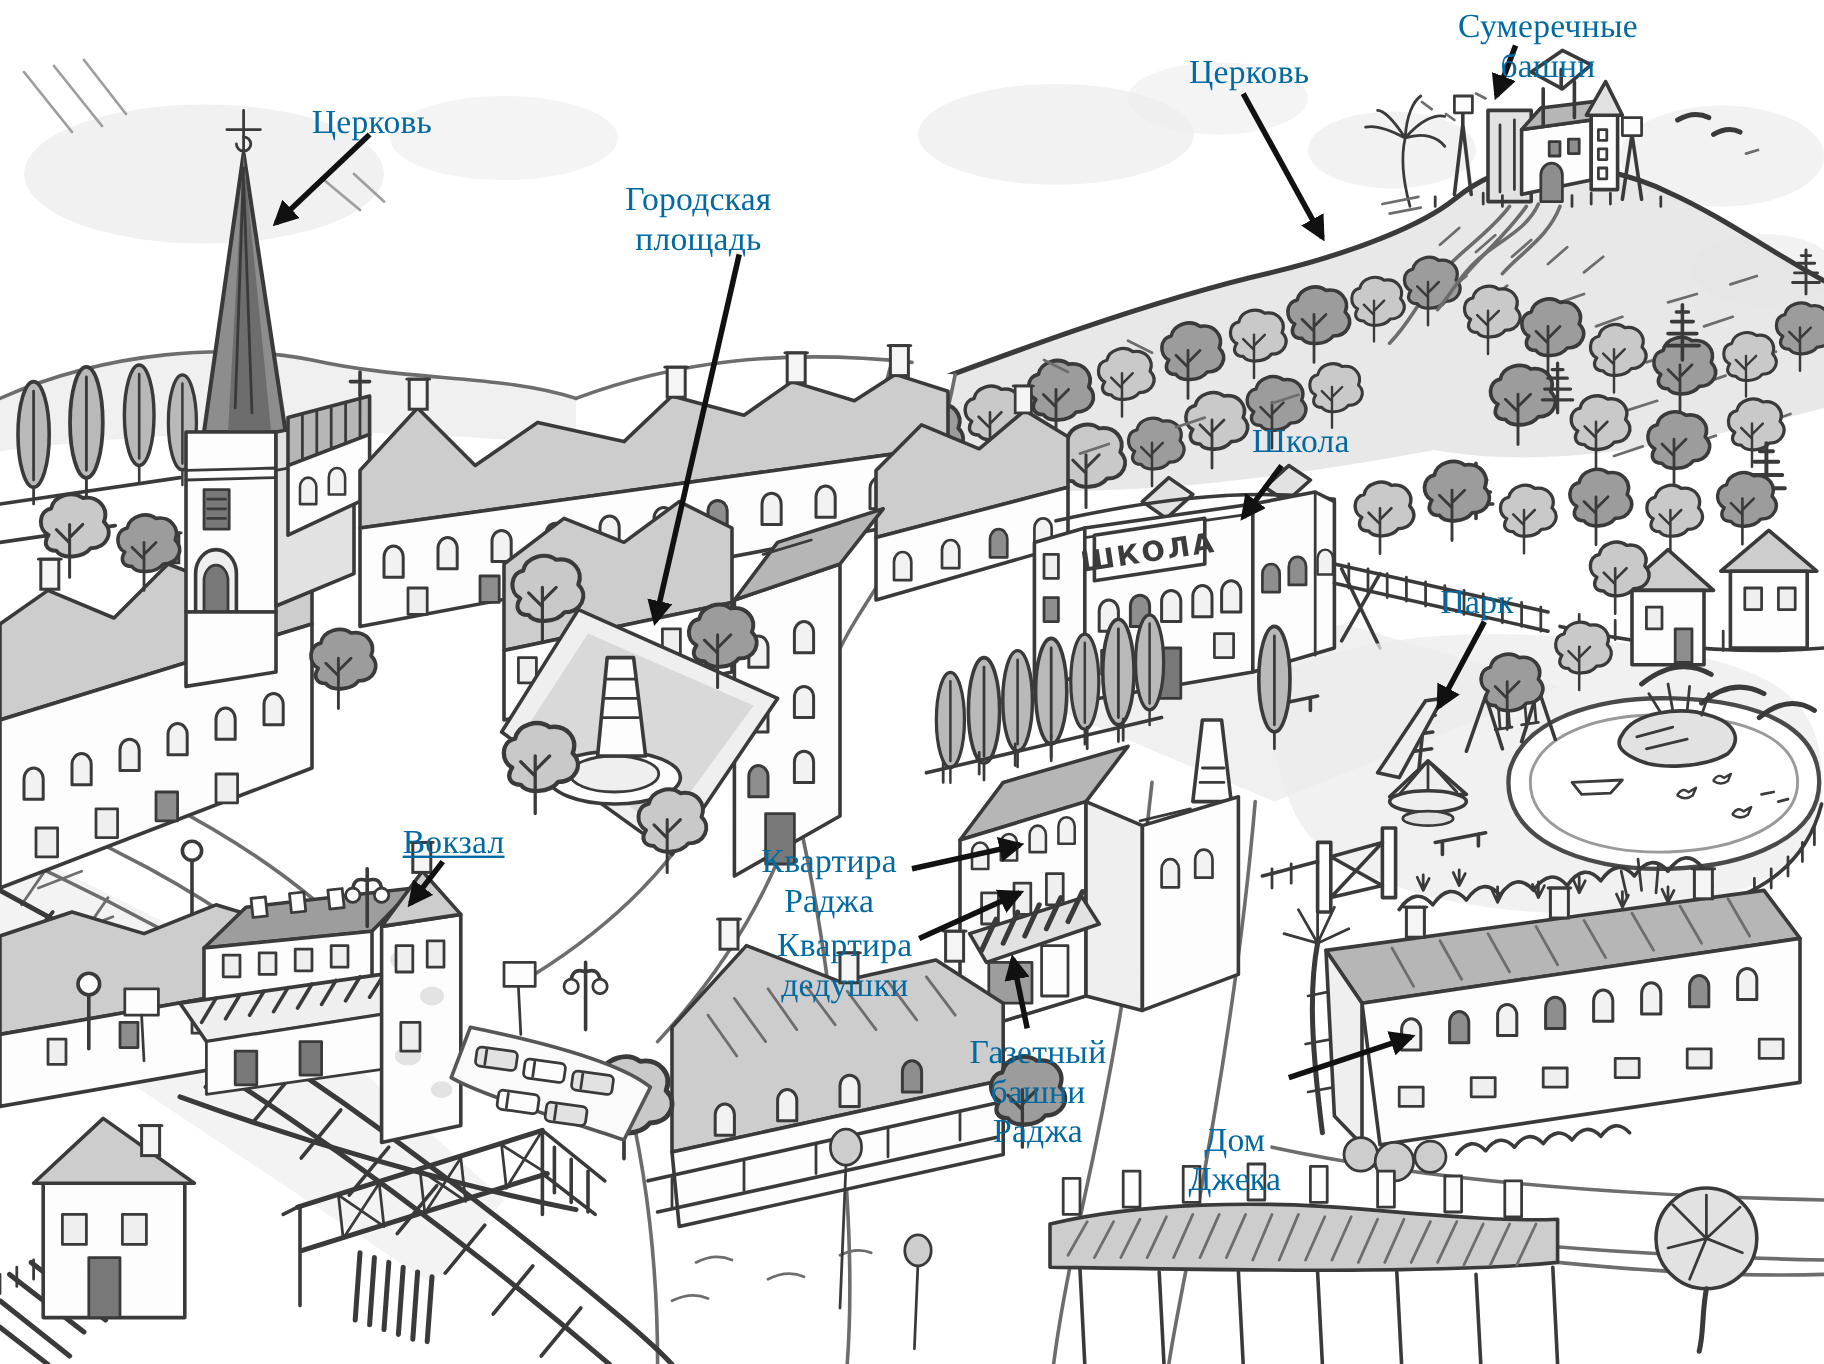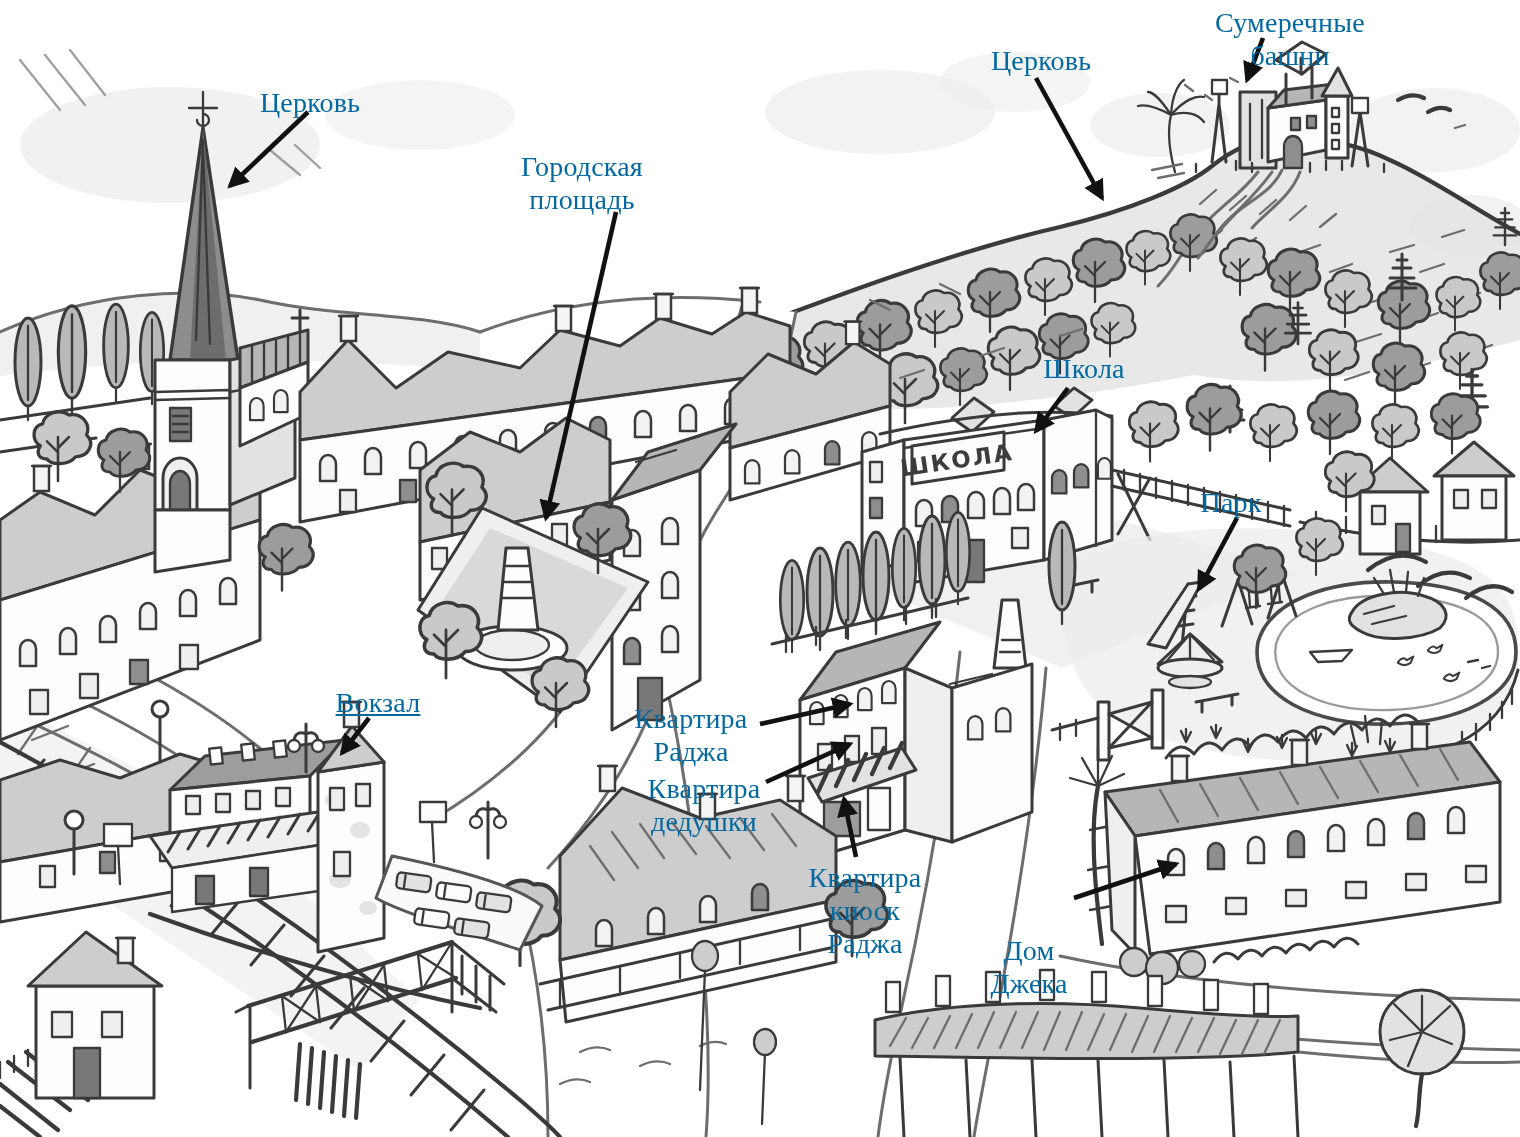--- a/index.html
+++ b/index.html
@@ -627,18 +627,18 @@
 площадь</div>
       <div class="map-label" style="left: 1041px; top: 44px;">Церковь</div>
       <div class="map-label" style="left: 1290px; top: 6px;">Сумеречные башни</div>
       <div class="map-label" style="left: 1084px; top: 352px;">Школа</div>
       <div class="map-label" style="left: 1231px; top: 486px;">Парк</div>
       <div class="map-label" style="left: 378px; top: 686px; text-decoration: underline;">Вокзал</div>
       <div class="map-label" style="left: 691px; top: 702px;">Квартира
 Раджа</div>
       <div class="map-label" style="left: 704px; top: 772px;">Квартира
 дедушки</div>
-      <div class="map-label" style="left: 865px; top: 861px;">Квартира киоск
+      <div class="map-label" style="left: 865px; top: 861px;">Газетный башни
 Раджа</div>
       <div class="map-label" style="left: 1029px; top: 934px;">Дом
 Джека</div>
     </div>
 </div>
 
 </body></html>

